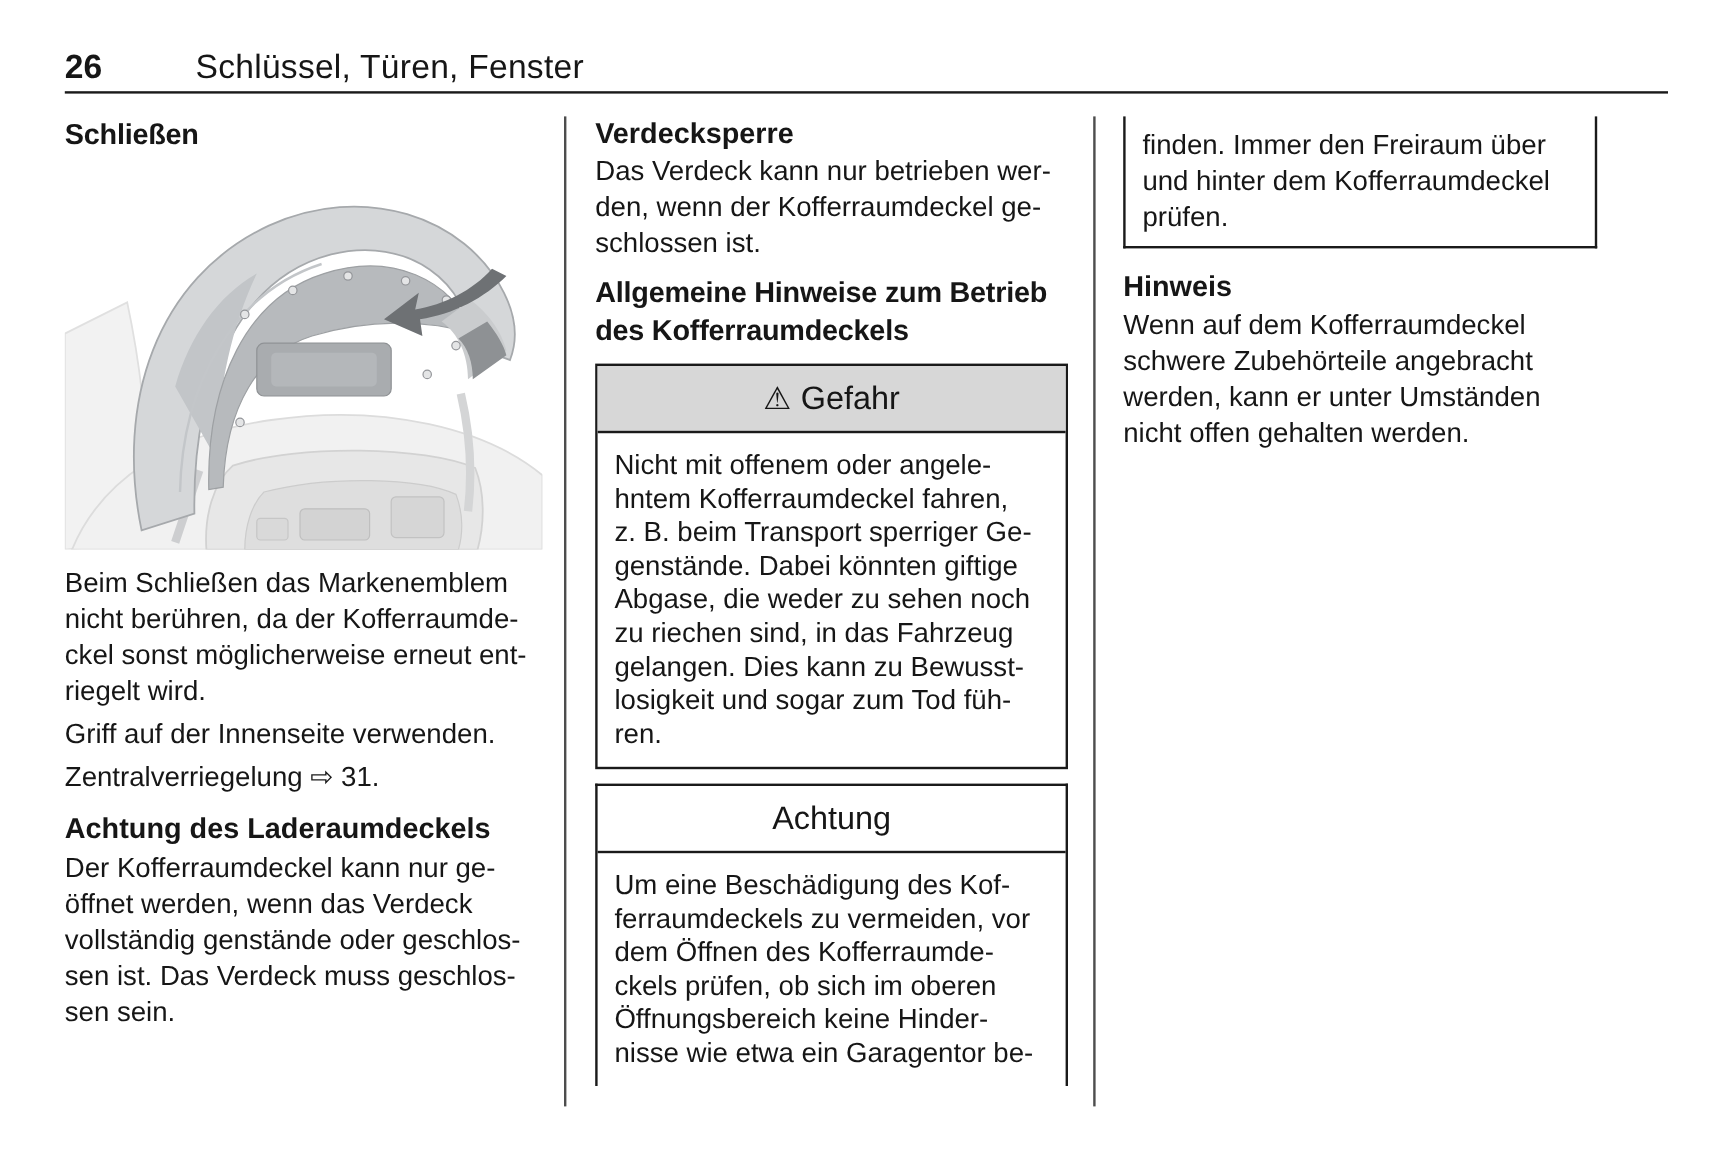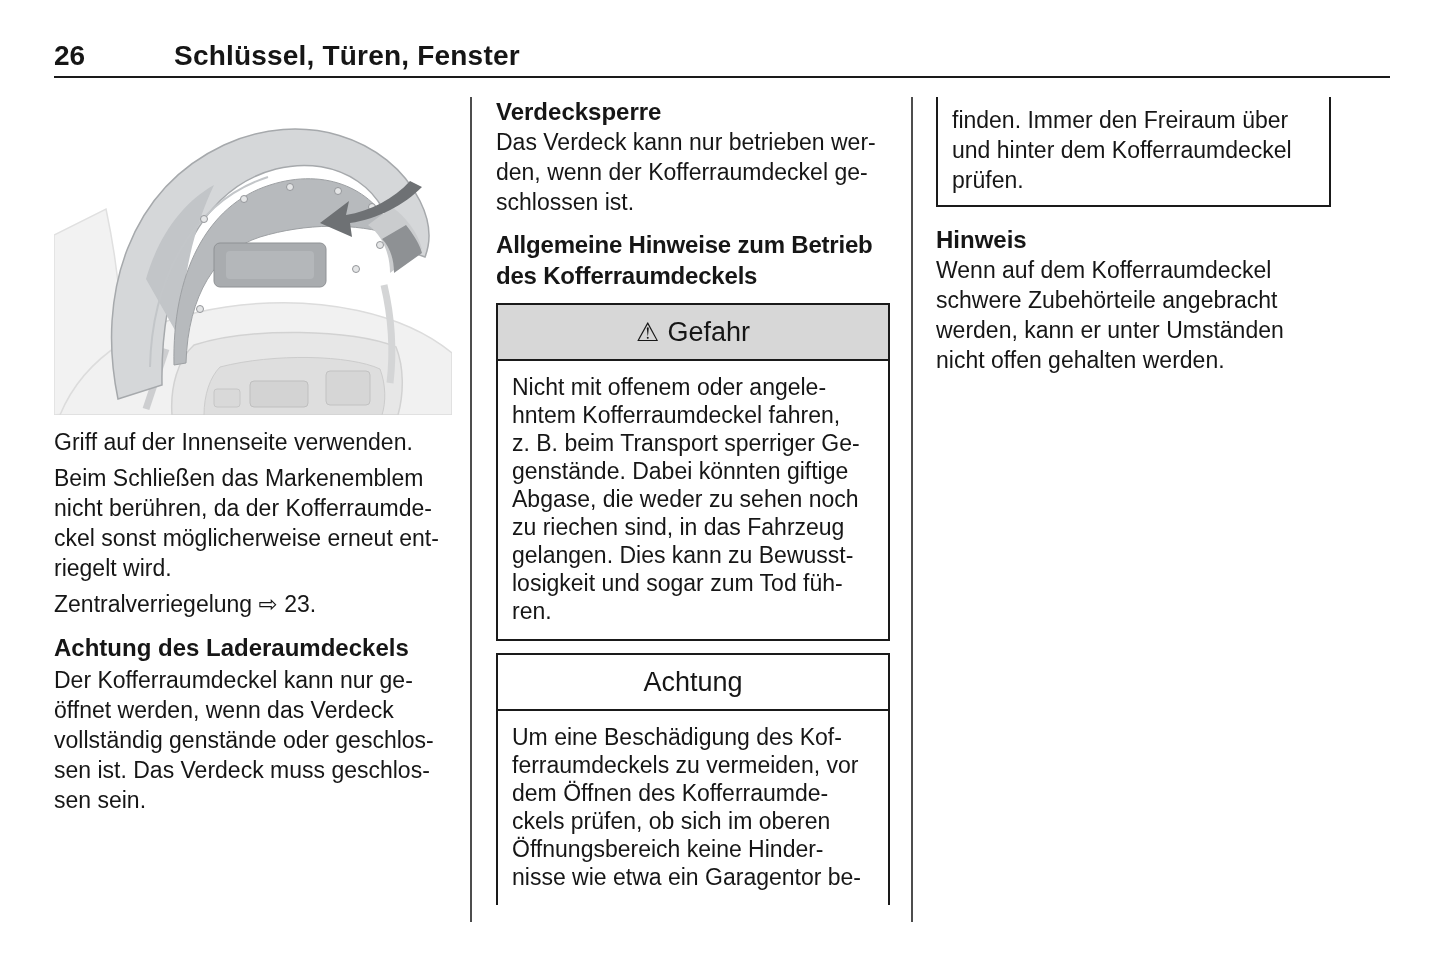--- a/index.html
+++ b/index.html
@@ -12,21 +12,21 @@
   body{
     width:1445px;height:965px;
     font-family:"Liberation Sans","DejaVu Sans",sans-serif;
     color:var(--c-text);
     -webkit-font-smoothing:antialiased;
   }
   .page{position:relative;width:1445px;height:965px;background:#fff;overflow:hidden;}
 
   
   .pagenum{position:absolute;left:54px;top:40px;font-size:28px;font-weight:bold;}
-  .chapter{position:absolute;left:174px;top:40px;font-size:28px;font-weight:bold;letter-spacing:.2px;}
+  .chapter{position:absolute;left:163px;top:40px;font-size:28px;font-weight:normal;letter-spacing:.2px;}
   .header-rule{position:absolute;left:54px;top:76px;width:1336px;height:2px;background:var(--c-border);}
 
   
   .sep{position:absolute;top:97px;width:2px;height:825px;background:var(--c-separator);}
   .sep1{left:470px;}
   .sep2{left:911px;}
 
   
   .col{position:absolute;top:97px;font-size:23px;line-height:30px;}
   .col1{left:54px;width:398px;}
@@ -61,20 +61,21 @@
 <div class="page">
 
   <span class="pagenum">26</span>
   <span class="chapter">Schlüssel, Türen, Fenster</span>
   <div class="header-rule"></div>
 
   <div class="sep sep1"></div>
   <div class="sep sep2"></div>
 
   <section class="col col1">
+    <h2 class="sec">Schließen</h2>
 
     <figure class="illu">
       <svg viewBox="0 0 398 318" width="398" height="318" aria-hidden="true">
 
         <path d="M0 138 L52 112 C66 178 72 246 66 312 L0 318 Z" fill="#f2f2f2" stroke="#e0e0e0" stroke-width="1.5"></path>
         <rect x="82" y="234" width="36" height="24" rx="5" fill="#ededed" stroke="#dadada"></rect>
 
         <path d="M6 318 C30 260 88 222 172 210 C268 196 352 218 398 256 L398 318 Z" fill="#f1f1f1" stroke="#dcdcdc" stroke-width="1.5"></path>
 
         <path d="M118 318 C116 290 124 262 140 248 C196 230 300 232 342 250 C350 270 350 296 344 318 Z" fill="#e7e7e7" stroke="#d2d2d2" stroke-width="1.5"></path>
@@ -106,26 +107,26 @@
           <circle cx="318" cy="110" r="3.5"></circle>
             <circle cx="146" cy="212" r="3.5"></circle>
           <circle cx="302" cy="172" r="3.5"></circle>
             <circle cx="326" cy="148" r="3.5"></circle>
         </g>
 
         <path d="M356 84 C340 102 316 114 292 118 L295 104 L266 126 L298 140 L296 126 C324 122 350 108 368 90 Z" fill="#6e7174"></path>
       </svg>
     </figure>
 
-    <p class="ml">Griff auf der Innenseite verwenden.</p>
     <p class="ml">Beim Schließen das Markenemblem
 nicht berühren, da der Kofferraumde-
 ckel sonst möglicherweise erneut ent-
 riegelt wird.</p>
-    <p class="ml">Zentralverriegelung ⇨ 23.</p>
+    <p class="ml">Griff auf der Innenseite verwenden.</p>
+    <p class="ml">Zentralverriegelung ⇨ 31.</p>
 
     <h3 class="sub">Achtung des Laderaumdeckels</h3>
     <p class="ml" style="margin-bottom:4px">Der Kofferraumdeckel kann nur ge-
 öffnet werden, wenn das Verdeck
 vollständig genstände oder geschlos-
 sen ist. Das Verdeck muss geschlos-
 sen sein.</p>
   </section>
 
   <section class="col col2">

